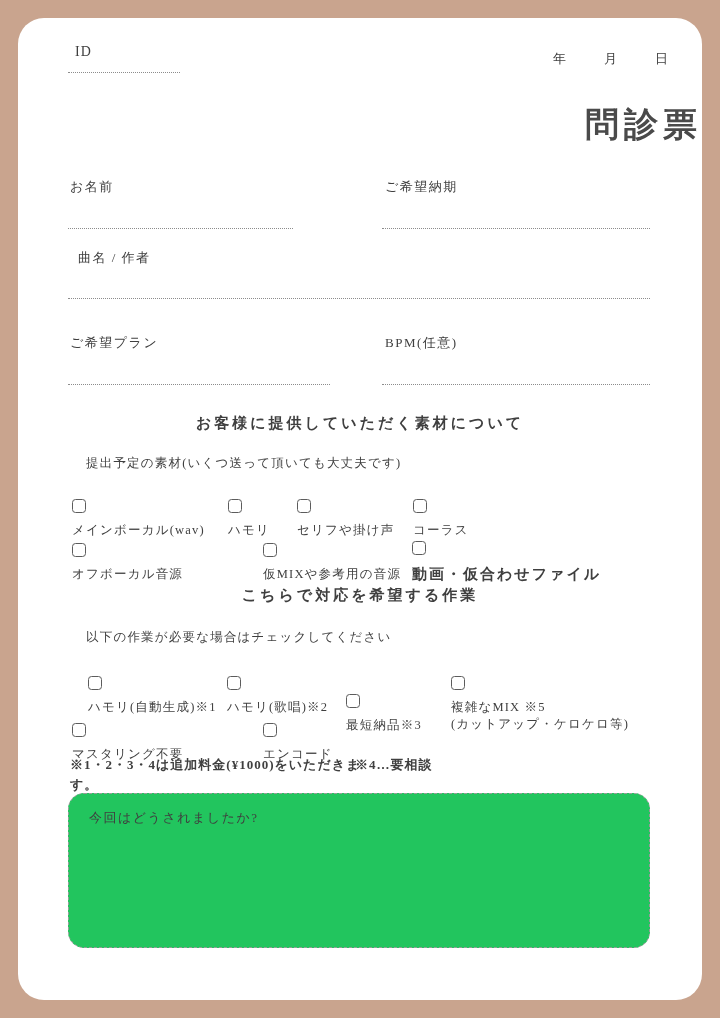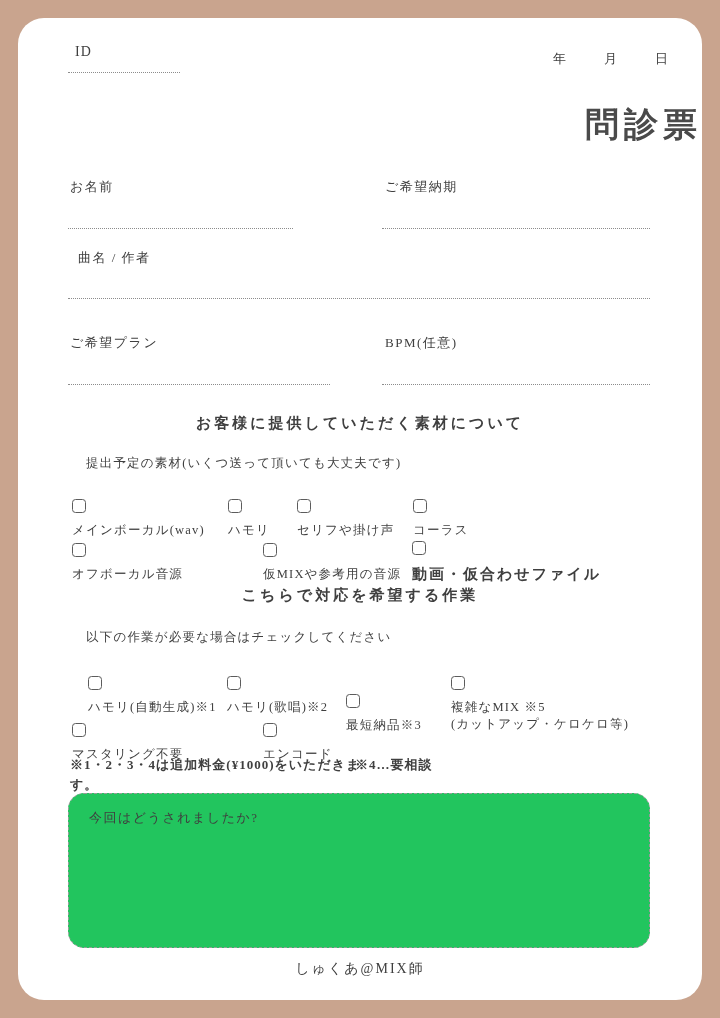--- a/index.html
+++ b/index.html
@@ -139,15 +139,14 @@
     <span class="cb-label">エンコード</span>
   </div>
 
   <div class="abs note" style="left:52px; top:737px; width:302px;">※1・2・3・4は追加料金(¥1000)をいただきます。</div>
   <div class="abs note" style="left:337px; top:737px;">※4…要相談</div>
 
   <div class="abs dashed-box" style="left:50px; top:775px; width:582px; height:155px;">
     <div>今回はどうされましたか?</div>
   </div>
 
-  <div class="abs footer" style="top:942px;">しゅくあ@MIX師</div>
 
 </div>
 
 </body></html>

